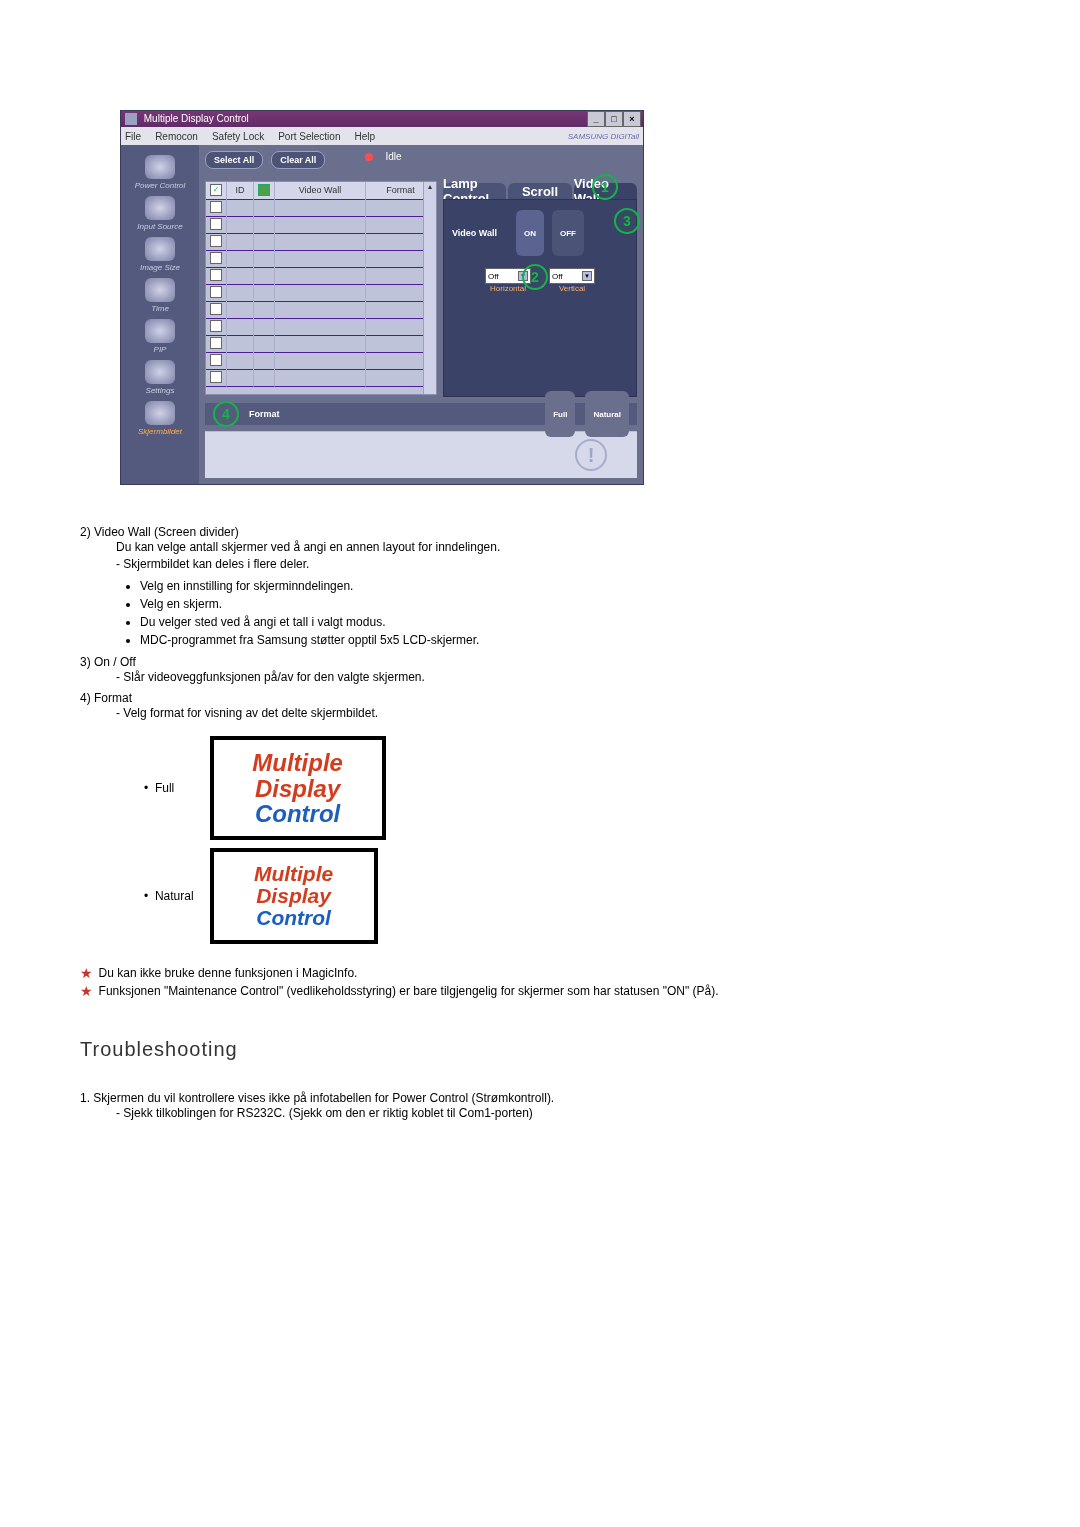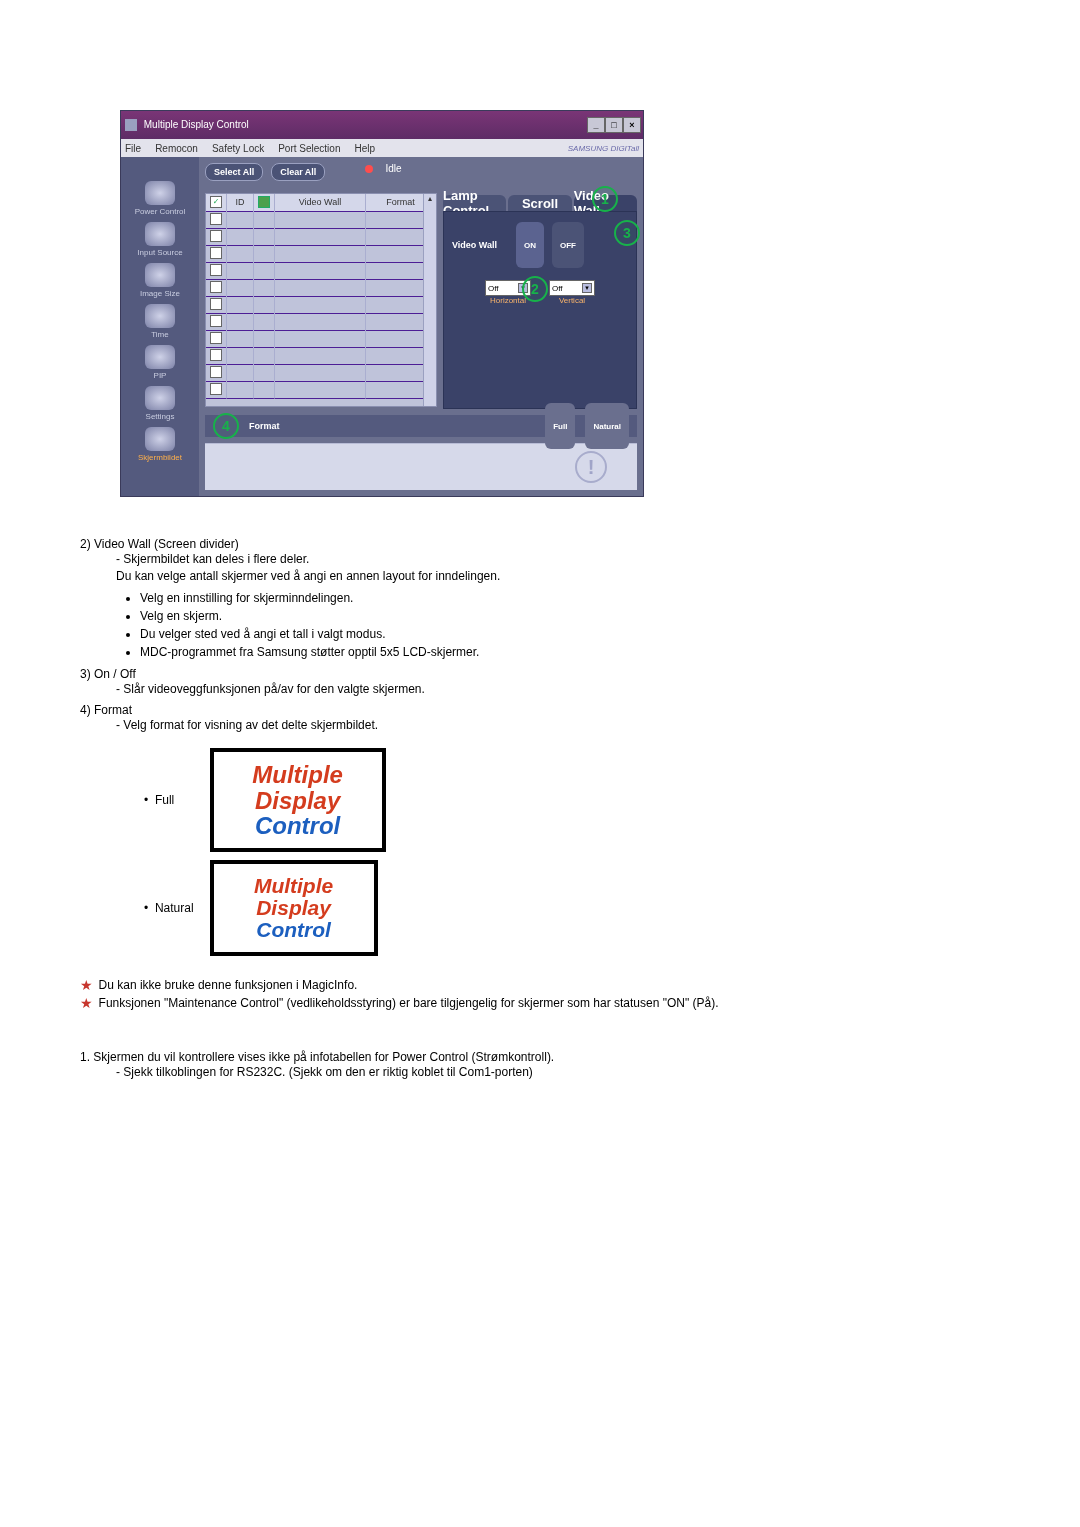--- a/index.html
+++ b/index.html
@@ -17,21 +17,21 @@
   .app-window {
     width: 522px;
     margin: 0 0 40px 40px;
     border: 1px solid #3a3a5a;
     background: #6a6f8e;
     font-size: 10px;
     color: #e8e8f2;
     position: relative;
   }
   .app-titlebar {
-    height: 28px;
+    height: 16px;
     background: linear-gradient(#7a3576, #5e2c66);
     display: flex;
     align-items: center;
     justify-content: space-between;
     padding: 0 2px 0 4px;
   }
   .app-titlebar .title { color: #fff; font-size: 10px; }
   .title-icon {
     width: 12px; height: 12px; margin-right: 4px;
     background: #9aa0c0; display: inline-block; vertical-align: middle;
@@ -56,23 +56,24 @@
   .app-menubar .spacer { flex: 1; }
   .samsung-logo {
     font-style: italic; font-size: 8px; color: #6b6baa;
   }
   .app-body {
     display: flex;
   }
   .sidebar {
     width: 78px;
     background: #545a7e;
-    padding: 24px 0 6px 0;
+    padding: 10px 0 6px 0;
     display: flex; flex-direction: column; align-items: center;
     gap: 6px;
+    font-style: italic;
   }
   .side-item {
     width: 70px; text-align: center;
     font-size: 8px; color: #c9cde0;
   }
   .side-item.active { color: #ffb04a; }
   .side-icon {
     width: 30px; height: 24px; margin: 0 auto 2px auto;
     background: radial-gradient(#cfd2e8, #7b80a6);
     border-radius: 6px;
@@ -456,22 +457,22 @@
         <div class="footer-bar">
           <span class="excl-icon">!</span>
         </div>
       </div>
     </div>
   </div>
 
   <div id="doc-items">
       <div class="doc-item">
         <div>2)  Video Wall (Screen divider)</div>
+        <div class="doc-sub">Du kan velge antall skjermer ved å angi en annen layout for inndelingen.</div>
         <div class="doc-sub">- Skjermbildet kan deles i flere deler.</div>
-        <div class="doc-sub">Du kan velge antall skjermer ved å angi en annen layout for inndelingen.</div>
         <ul class="doc-bullets">
           <li>Velg en innstilling for skjerminndelingen.</li>
           <li>Velg en skjerm.</li>
           <li>Du velger sted ved å angi et tall i valgt modus.</li>
           <li>MDC-programmet fra Samsung støtter opptil 5x5 LCD-skjermer.</li>
         </ul>
       </div>
       <div class="doc-item">
         <div>3)  On / Off</div>
         <div class="doc-sub">- Slår videoveggfunksjonen på/av for den valgte skjermen.</div>
@@ -515,20 +516,21 @@
       <div class="star-line">
         <span class="star">★</span>
         <span>Du kan ikke bruke denne funksjonen i MagicInfo.</span>
       </div>
       <div class="star-line">
         <span class="star">★</span>
         <span>Funksjonen "Maintenance Control" (vedlikeholdsstyring) er bare tilgjengelig for skjermer som har statusen "ON" (På).</span>
       </div>
     </div>
 
+  <h2 class="troubleshoot">Troubleshooting</h2>
 
   <div class="doc-item">
     <span>1.</span>
     <span>Skjermen du vil kontrollere vises ikke på infotabellen for Power Control (Strømkontroll).</span>
     <div class="doc-sub">- Sjekk tilkoblingen for RS232C. (Sjekk om den er riktig koblet til Com1-porten)</div>
   </div>
 
 </div>
 
 </body></html>

